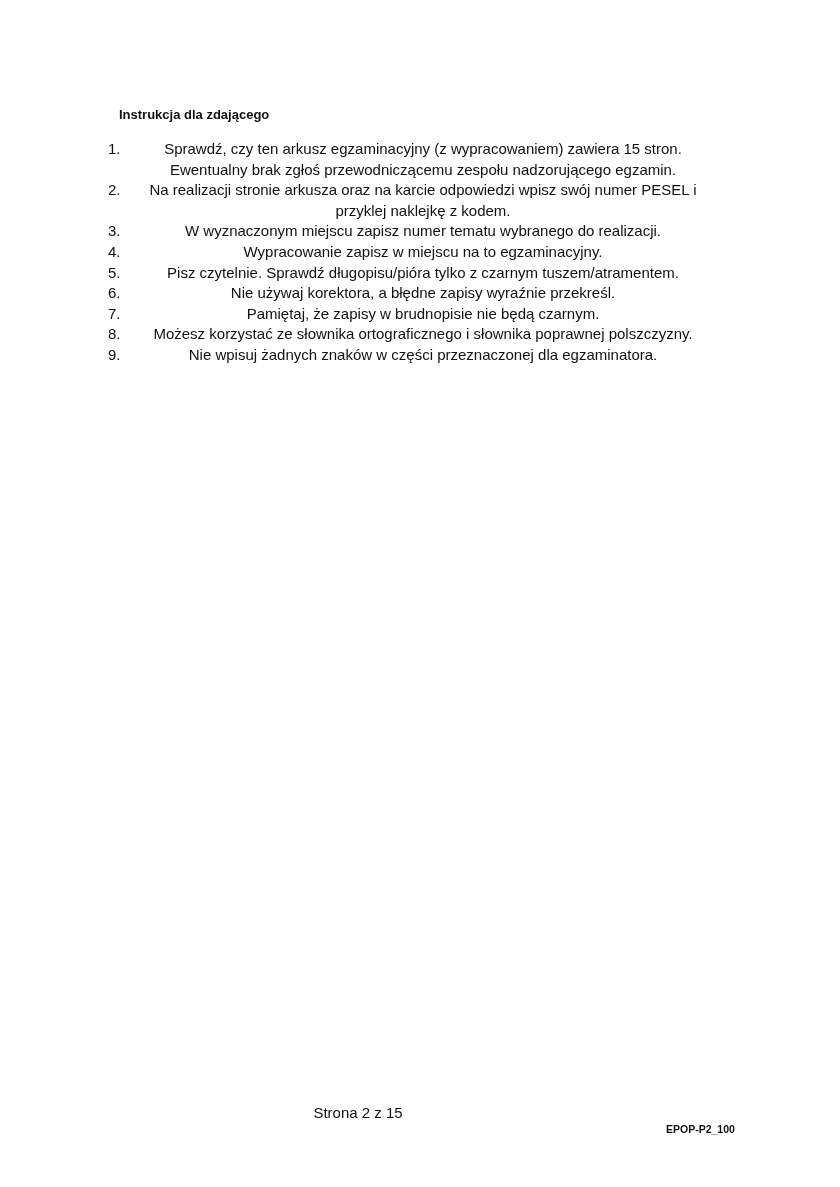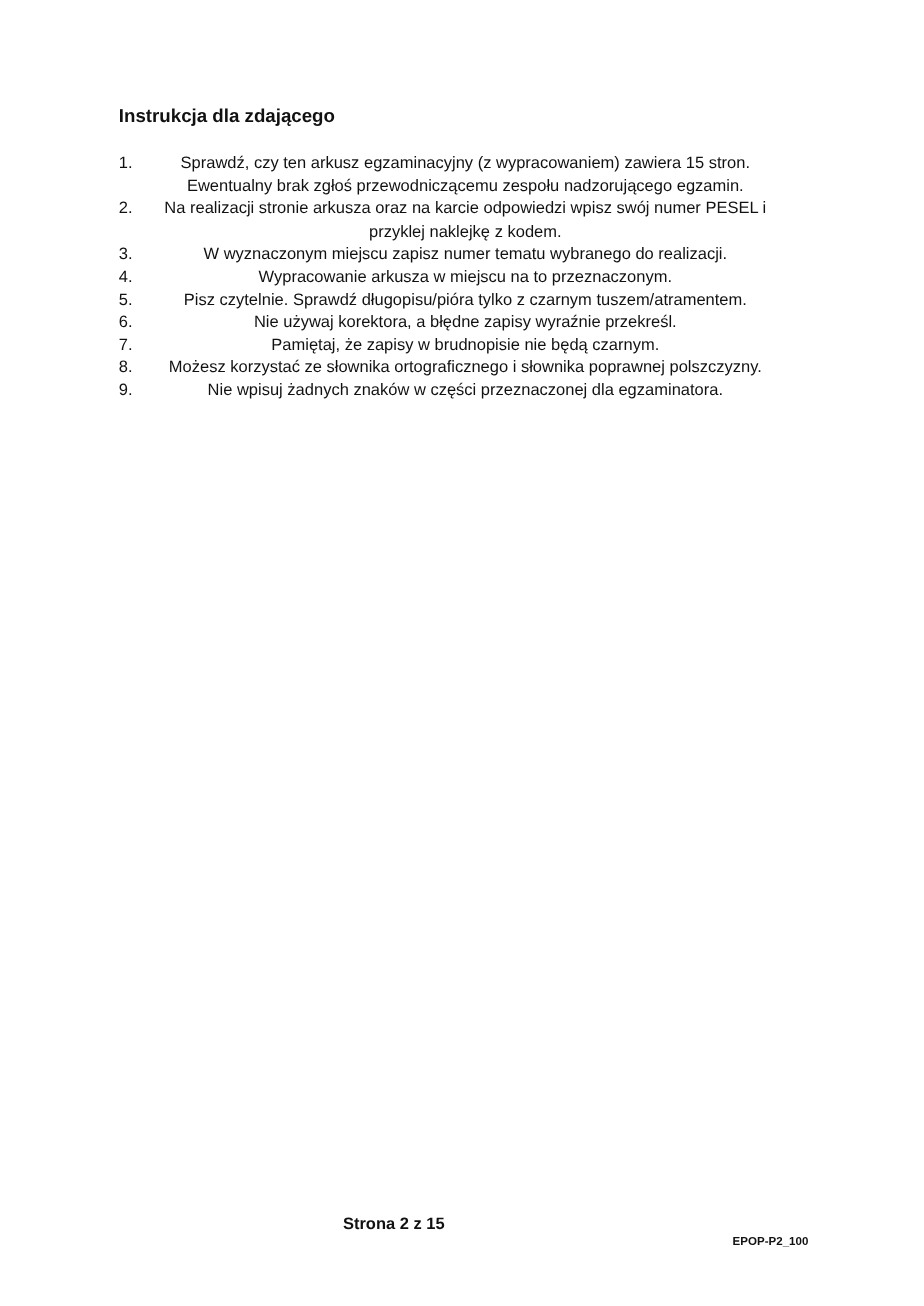--- a/index.html
+++ b/index.html
@@ -1,23 +1,23 @@
 <!DOCTYPE html>
 <html><head>
 <meta charset="utf-8">
 <style>
   html, body { margin:0; padding:0; background:#ffffff; }
   body { width:840px; height:1187px; position:relative; overflow:hidden;
          font-family:"Liberation Sans", sans-serif; color:#111; }
-  .title { position:absolute; left:108px; top:96px; font-size:17px; font-weight:bold; margin:0; }
+  .title { position:absolute; left:108px; top:96px; font-size:13px; font-weight:bold; margin:11px; }
   .list { position:absolute; left:108px; top:139px; margin:0; padding:0; list-style:none; font-size:15px; line-height:20.6px; }
   .item { display:flex; }
   .num { width:25px; flex:none; }
   .txt { width:580px;text-align:center; }
-  .footer { position:absolute; left:0; width:716px; top:1104px; text-align:center; font-size:15px;font-weight:bold; }
+  .footer { position:absolute; left:0; width:716px; top:1104px; text-align:center; font-size:15px; }
   .code { position:absolute; left:666px; top:1123px; font-size:10.5px; font-weight:bold; }
 </style>
 </head>
 <body>
 
 <h1 class="title">Instrukcja dla zdającego</h1>
 
 <ol class="list">
   <li class="item">
       <span class="num">1.</span>
@@ -26,21 +26,21 @@
   <li class="item">
       <span class="num">2.</span>
       <span class="txt">Na realizacji stronie arkusza oraz na karcie odpowiedzi wpisz swój numer PESEL i przyklej naklejkę z kodem.</span>
     </li>
   <li class="item">
       <span class="num">3.</span>
       <span class="txt">W wyznaczonym miejscu zapisz numer tematu wybranego do realizacji.</span>
     </li>
   <li class="item">
       <span class="num">4.</span>
-      <span class="txt">Wypracowanie arkusza w miejscu na to przeznaczonym.</span>
+      <span class="txt">Wypracowanie zapisz w miejscu na to egzaminacyjny.</span>
     </li>
   <li class="item">
       <span class="num">5.</span>
       <span class="txt">Pisz czytelnie. Sprawdź długopisu/pióra tylko z czarnym tuszem/atramentem.</span>
     </li>
   <li class="item">
       <span class="num">6.</span>
       <span class="txt">Nie używaj korektora, a błędne zapisy wyraźnie przekreśl.</span>
     </li>
   <li class="item">

